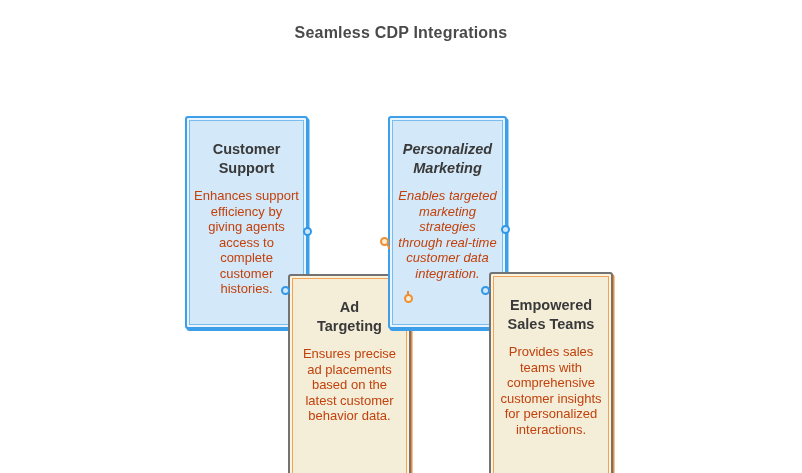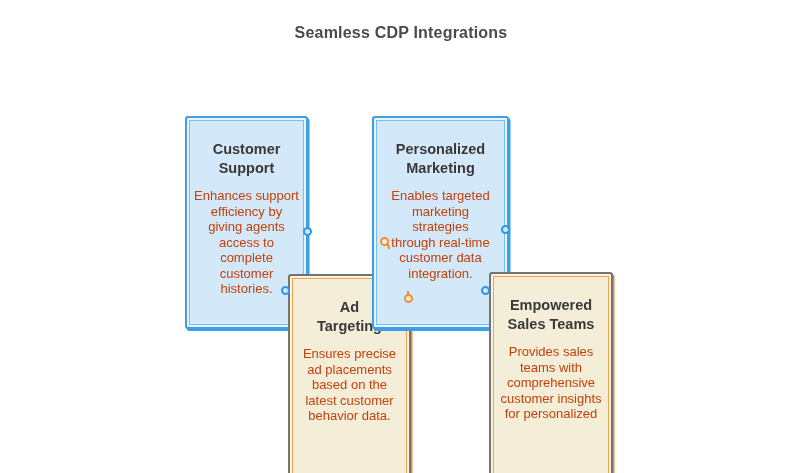--- a/index.html
+++ b/index.html
@@ -46,21 +46,21 @@
   }
   .card .body {
     margin-top: 10px;
     font-size: 13px; line-height: 15.5px;
     color: #c2410c;
   }
   .card span { display: block; white-space: nowrap; }
 
   .card-customer-support    { left: 185px; top: 80px;  width: 123px; height: 213px; z-index: 1; }
   .card-ad-targeting        { left: 288px; top: 238px; width: 123px; height: 208px; z-index: 2; }
-  .card-personalized-mktg   { left: 372px; top: 80px;  width: 137px; height: 213px; z-index: 3; }
+  .card-personalized-mktg   { left: 388px; top: 80px;  width: 119px; height: 213px; z-index: 3; font-style: italic; }
   .card-empowered-sales     { left: 489px; top: 236px; width: 124px; height: 214px; z-index: 4; }
 
   .stubs { position: absolute; left: 0; top: 0; z-index: 8; pointer-events: none; }
 
   .dot {
     position: absolute;
     width: 9px; height: 9px;
     border-radius: 50%;
     box-sizing: border-box;
     z-index: 10;
@@ -124,20 +124,21 @@
     <div class="heading">
       <span>Empowered</span>
       <span>Sales Teams</span>
     </div>
     <div class="body">
       <span>Provides sales</span>
       <span>teams with</span>
       <span>comprehensive</span>
       <span>customer insights</span>
       <span>for personalized</span>
+      <span>interactions.</span>
     </div>
   </div>
 
   <svg class="stubs" width="802" height="473" viewBox="0 0 802 473">
     <path d="M385,243 Q389,244.5 389,249" fill="none" stroke="#ee8a31" stroke-width="2"></path>
     <path d="M408,291 L408,296" fill="none" stroke="#ee8a31" stroke-width="2"></path>
   </svg>
 
   <div class="dot blue" style="left:302.5px; top:226.5px;"></div>
   <div class="dot blue" style="left:280.5px; top:285.5px;"></div>

